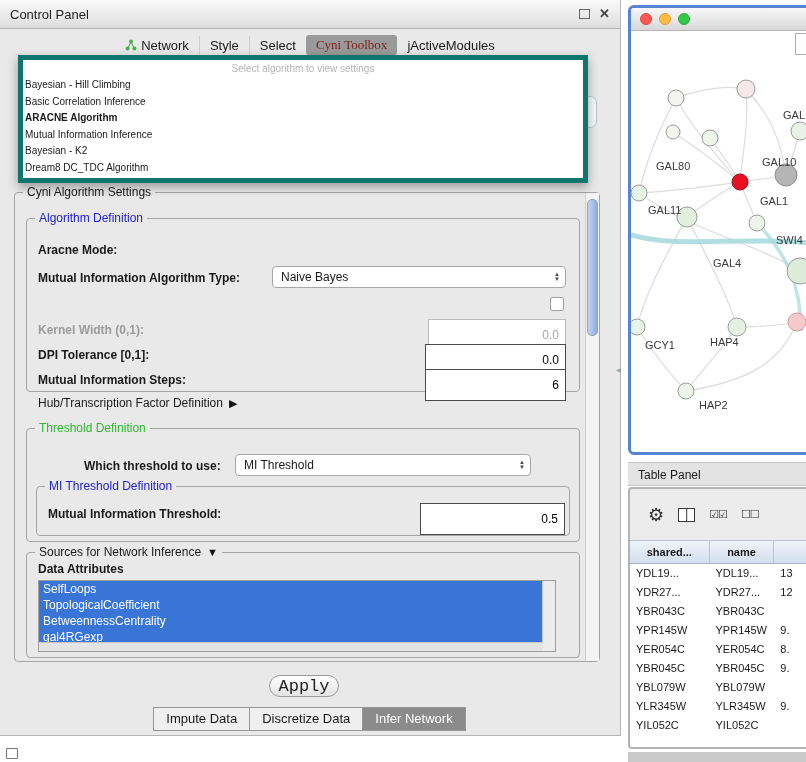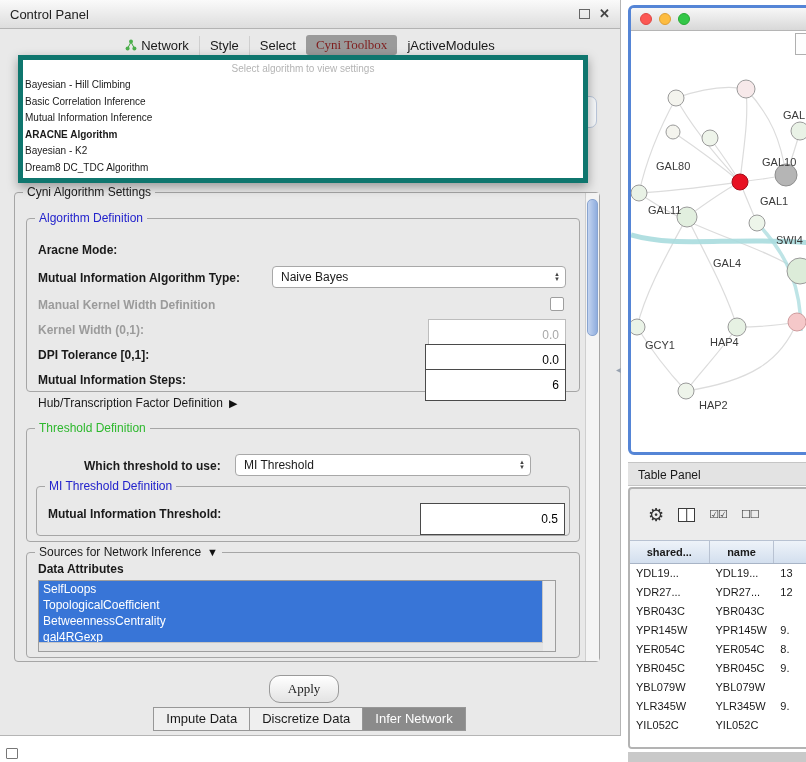--- a/index.html
+++ b/index.html
@@ -65,23 +65,23 @@
   .sources{left:26px;top:552px;width:552px;height:104px;}
   .attr-label{position:absolute;left:38px;top:562px;font-size:12px;font-weight:bold;}
   .attr-list{position:absolute;left:38px;top:580px;width:518px;height:72px;background:#fff;
       border:1px solid #9e9e9e;box-sizing:border-box;overflow:hidden;}
   #attr-rows{position:absolute;left:0;top:0;right:13px;bottom:8px;}
   .attr{height:16px;line-height:16px;font-size:12px;padding-left:4px;white-space:nowrap;}
   .attr.sel{background:#3875d7;color:#ffffff;}
   .list-vscroll{position:absolute;right:0;top:0;bottom:0;width:12px;background:#ececec;border-left:1px solid #c6c6c6;}
   .list-hscroll{position:absolute;left:0;right:12px;bottom:0;height:8px;background:#e4e4e4;border-top:1px solid #c6c6c6;}
 
-  .apply{position:absolute;left:269px;top:675px;width:70px;height:28px;border:1px solid #9a9a9a;
-      border-radius:11px;background:linear-gradient(#ffffff,#e3e3e3);font-size:13px;
-      font-family:Liberation Serif, serif;color:#222;}
+  .apply{position:absolute;left:269px;top:675px;width:70px;height:22px;border:1px solid #9a9a9a;
+      border-radius:11px;background:linear-gradient(#ffffff,#e3e3e3);font-size:17px;
+      font-family:Liberation Mono, monospace;color:#222;}
 
   .bottom-tabs{position:absolute;left:0;right:0;top:707px;height:22px;display:flex;justify-content:center;font-size:13px;}
   .bottom-tabs .btab{height:22px;line-height:22px;padding:0 12px;background:#efefef;border:1px solid #979797;margin-left:-1px;}
   .bottom-tabs .btab.active{background:#8b8b8b;color:#fff;}
 
   
   .net-win{position:absolute;left:628px;top:5px;width:235px;height:444px;background:#fff;
       border:3px solid #5585d6;border-radius:6px;overflow:hidden;}
   .net-title{height:22px;background:linear-gradient(#f7f7f7,#d8d8d8);border-bottom:1px solid #b5b5b5;
       display:flex;align-items:center;gap:7px;padding-left:9px;}
@@ -160,22 +160,22 @@
         </span>
       </nav>
 
     <div class="bg-frag"></div>
 
     <div class="popup">
       <div class="ph">Select algorithm to view settings</div>
       <div id="popup-options">
           <div class="opt">Bayesian - Hill Climbing</div>
           <div class="opt">Basic Correlation Inference</div>
+          <div class="opt sel">ARACNE Algorithm</div>
           <div class="opt">Mutual Information Inference</div>
-          <div class="opt sel">ARACNE Algorithm</div>
           <div class="opt">Bayesian - K2</div>
           <div class="opt">Dream8 DC_TDC Algorithm</div>
         </div>
     </div>
 
     <div class="group settings">
       <span class="gtitle">Cyni Algorithm Settings</span>
       <div class="vscroll">
         <div class="vthumb"></div>
       </div>
@@ -189,21 +189,20 @@
 
     <span class="flabel" style="left:38px;top:270px">Mutual Information Algorithm Type:</span>
     <div class="combo" style="left:272px;top:266px;width:294px">
       <span>Naive Bayes</span>
       <span class="combo-arrows">
           <span class="ar">▲</span>
           <span class="ar">▼</span>
         </span>
     </div>
 
-    <span class="flabel dis" style="left:38px;top:297px">Manual Kernel Width Definition</span>
     <span class="cb" style="left:550px;top:297px"></span>
 
     <span class="flabel dis" style="left:38px;top:322px">Kernel Width (0,1):</span>
     <input class="tf lite" style="left: 428px; top: 319px; width: 138px;" value="0.0">
 
     <span class="flabel" style="left:38px;top:347px">DPI Tolerance [0,1]:</span>
     <input class="tf" style="left: 425px; top: 344px; width: 141px;" value="0.0">
 
     <span class="flabel" style="left:38px;top:372px">Mutual Information Steps:</span>
     <input class="tf" style="left: 425px; top: 369px; width: 141px;" value="6">

